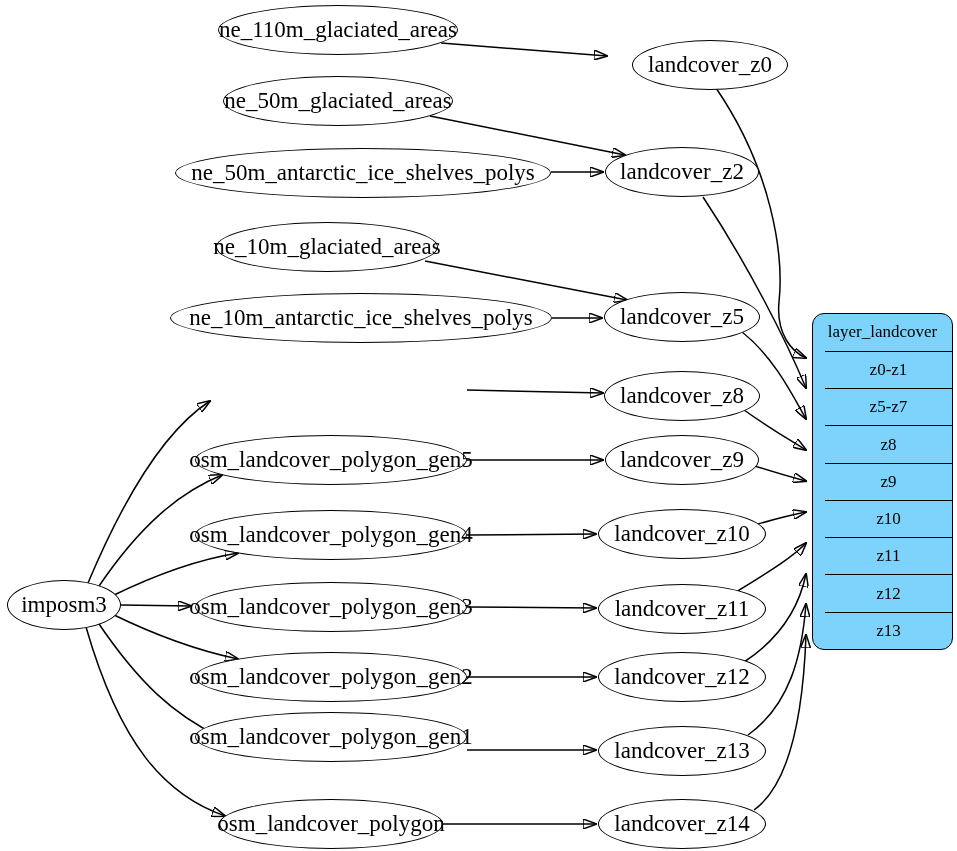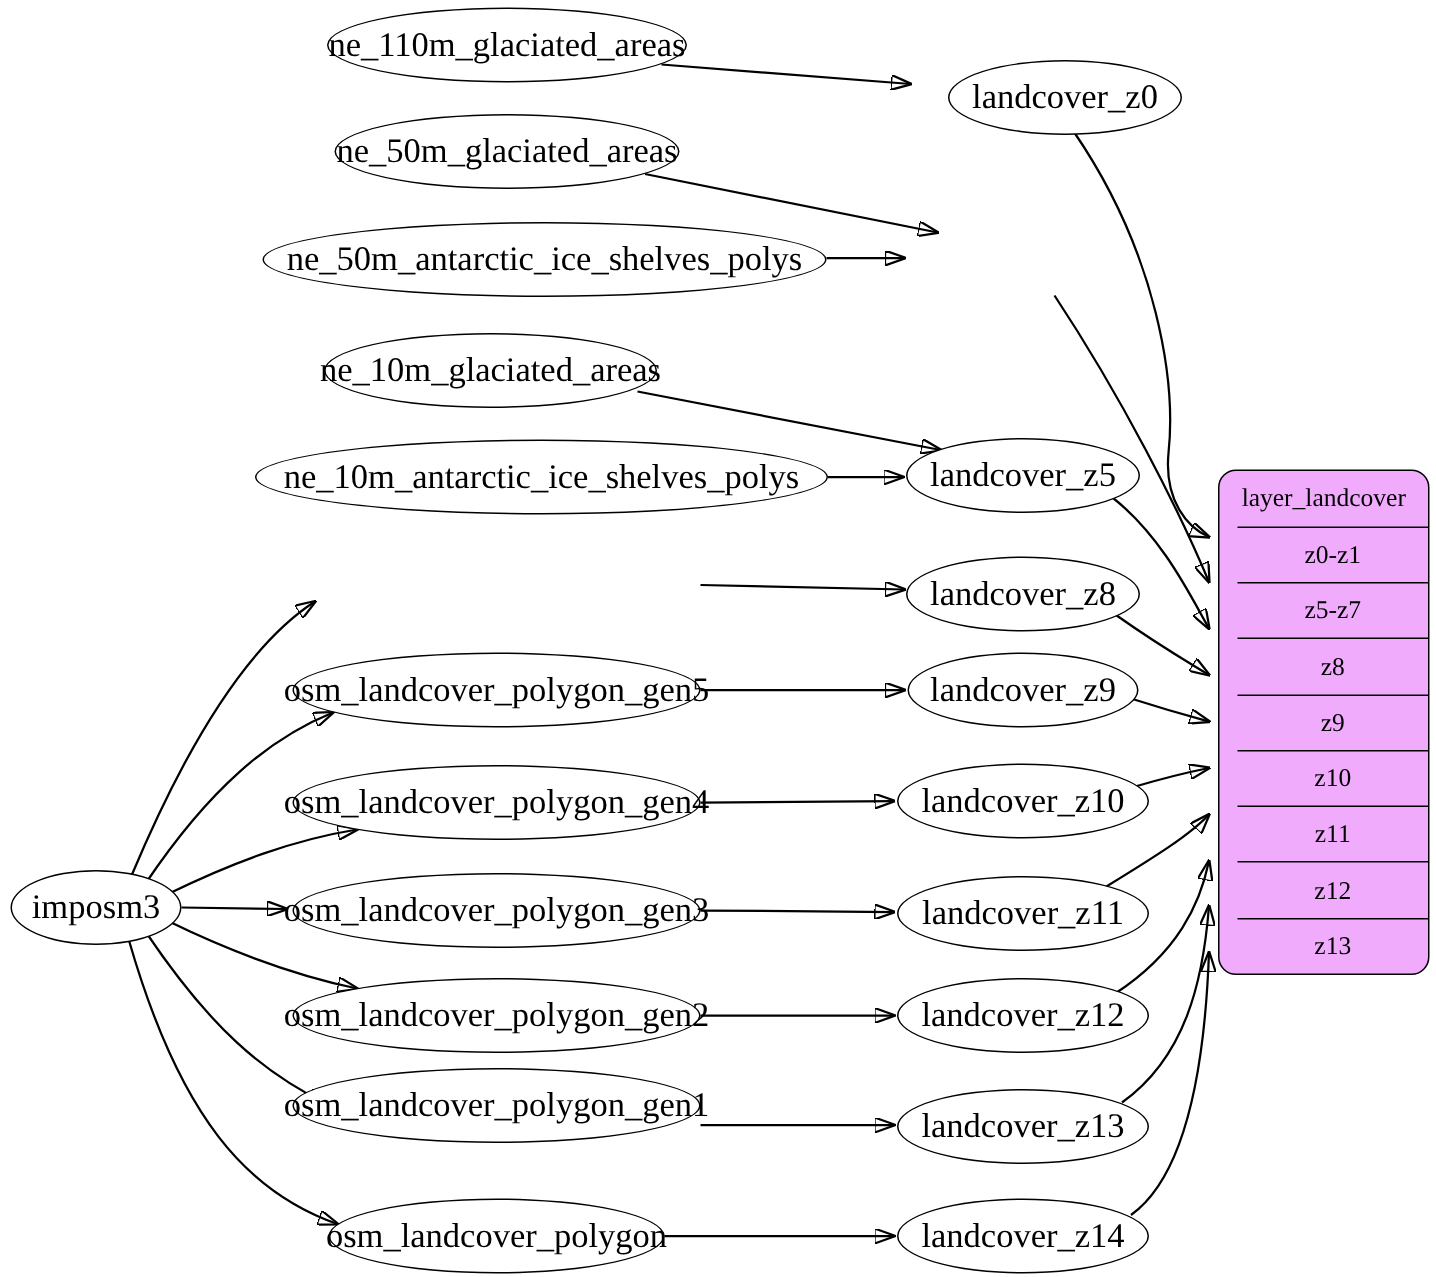--- a/index.html
+++ b/index.html
@@ -18,21 +18,21 @@
     border-radius:50%;
     background:#ffffff;
     display:flex;align-items:center;justify-content:center;
     font-size:23px;color:#000000;
     white-space:nowrap;
     box-sizing:border-box;
   }
   .record{
     position:absolute;z-index:2;
     left:812px;top:313px;width:141px;height:337px;
-    background:#f0abfc;
+    background:#7dd3fc;
     border:1.5px solid #000000;
     border-radius:12px;
     box-sizing:border-box;
     display:flex;flex-direction:column;
     font-size:17px;color:#000000;
     overflow:hidden;
   }
   .record .cell{
     flex:1;
     display:flex;align-items:center;justify-content:center;
@@ -92,20 +92,21 @@
   <div class="node" style="left:170px;top:293px;width:382px;height:50px">ne_10m_antarctic_ice_shelves_polys</div>
   <div class="node" style="left:195px;top:435px;width:272px;height:50px">osm_landcover_polygon_gen5</div>
   <div class="node" style="left:195px;top:510px;width:272px;height:50px">osm_landcover_polygon_gen4</div>
   <div class="node" style="left:195px;top:582px;width:272px;height:50px">osm_landcover_polygon_gen3</div>
   <div class="node" style="left:195px;top:652px;width:272px;height:50px">osm_landcover_polygon_gen2</div>
   <div class="node" style="left:195px;top:712px;width:272px;height:50px">osm_landcover_polygon_gen1</div>
   <div class="node" style="left:219px;top:799px;width:224px;height:50px">osm_landcover_polygon</div>
   <div class="node" style="left:7px;top:580px;width:114px;height:50px">imposm3</div>
 
   <div class="node" style="left:632px;top:40px;width:156px;height:50px">landcover_z0</div>
+  <div class="node" style="left:605px;top:147px;width:154px;height:50px">landcover_z2</div>
   <div class="node" style="left:604px;top:292px;width:156px;height:50px">landcover_z5</div>
   <div class="node" style="left:604px;top:371px;width:156px;height:50px">landcover_z8</div>
   <div class="node" style="left:605px;top:435px;width:154px;height:50px">landcover_z9</div>
   <div class="node" style="left:598px;top:509px;width:168px;height:50px">landcover_z10</div>
   <div class="node" style="left:598px;top:584px;width:168px;height:50px">landcover_z11</div>
   <div class="node" style="left:598px;top:652px;width:168px;height:50px">landcover_z12</div>
   <div class="node" style="left:598px;top:726px;width:168px;height:50px">landcover_z13</div>
   <div class="node" style="left:598px;top:799px;width:168px;height:50px">landcover_z14</div>
 
   <div class="record">

